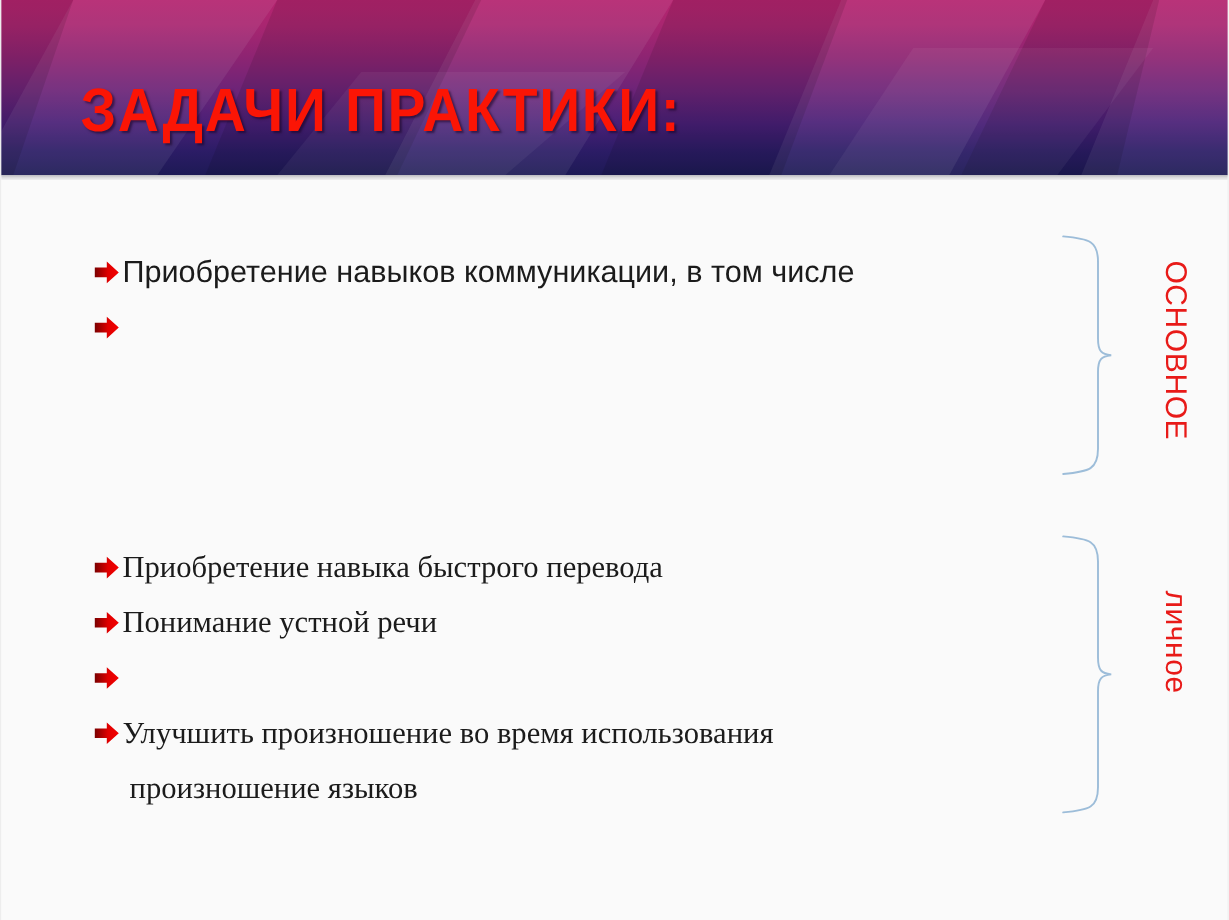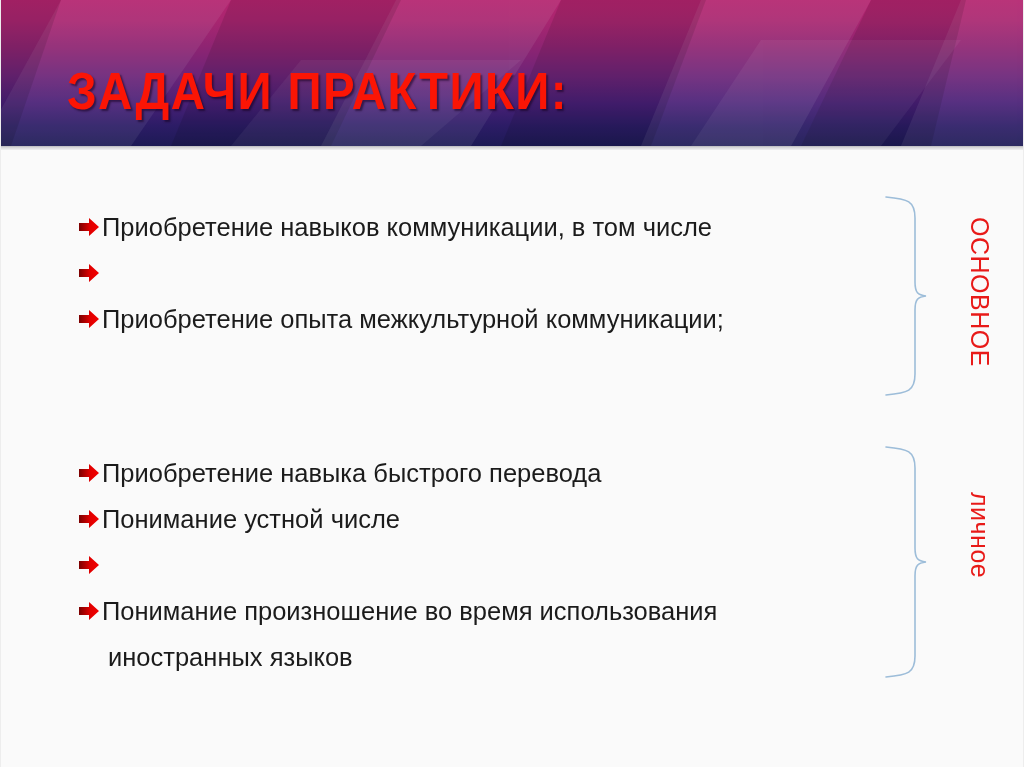--- a/index.html
+++ b/index.html
@@ -79,21 +79,21 @@
     width: 1024px;
     height: 493px;
   }
 
   .group {
     position: absolute;
     left: 72px;
     width: 800px;
   }
   .group-primary { top: 54px; }
-  .group-personal { top: 300px; }
+  .group-personal { top: 300px; font-family: Liberation Serif, serif; }
 
   .bullet-line {
     display: flex;
     align-items: flex-start;
     font-size: 25.5px;
     line-height: 46px;
     color: #1b1b1b;
     white-space: nowrap;
   }
   .bullet-line.cont {
@@ -182,69 +182,61 @@
       </div>
 
       <div class="bullet-line">
         <span class="arrow-icon">
           <svg width="22" height="20" viewBox="0 0 22 20">
             <polygon points="1,6 11,6 11,1 21,10 11,19 11,14 1,14" fill="url(#ag1)"></polygon>
           </svg>
         </span>
       </div>
 
-      <div class="bullet-line">
-        <span class="arrow-icon">
-          <svg width="22" height="20" viewBox="0 0 22 20">
-            <polygon points="1,6 11,6 11,1 21,10 11,19 11,14 1,14" fill="url(#ag1)"></polygon>
-          </svg>
-        </span>
-        <span class="bullet-text">Приобретение опыта межкультурной коммуникации;</span>
-      </div>
 
     </div>
 
     <div class="group group-personal">
 
       <div class="bullet-line">
         <span class="arrow-icon">
           <svg width="22" height="20" viewBox="0 0 22 20">
             <polygon points="1,6 11,6 11,1 21,10 11,19 11,14 1,14" fill="url(#ag1)"></polygon>
           </svg>
         </span>
         <span class="bullet-text">Приобретение навыка быстрого перевода</span>
       </div>
 
       <div class="bullet-line">
         <span class="arrow-icon">
           <svg width="22" height="20" viewBox="0 0 22 20">
             <polygon points="1,6 11,6 11,1 21,10 11,19 11,14 1,14" fill="url(#ag1)"></polygon>
           </svg>
         </span>
-        <span class="bullet-text">Понимание устной числе</span>
-      </div>
-
-      <div class="bullet-line">
-        <span class="arrow-icon">
-          <svg width="22" height="20" viewBox="0 0 22 20">
-            <polygon points="1,6 11,6 11,1 21,10 11,19 11,14 1,14" fill="url(#ag1)"></polygon>
-          </svg>
-        </span>
-      </div>
-
-      <div class="bullet-line">
-        <span class="arrow-icon">
-          <svg width="22" height="20" viewBox="0 0 22 20">
-            <polygon points="1,6 11,6 11,1 21,10 11,19 11,14 1,14" fill="url(#ag1)"></polygon>
-          </svg>
-        </span>
-        <span class="bullet-text">Понимание произношение во время использования</span>
+        <span class="bullet-text">Понимание устной речи</span>
+      </div>
+
+      <div class="bullet-line">
+        <span class="arrow-icon">
+          <svg width="22" height="20" viewBox="0 0 22 20">
+            <polygon points="1,6 11,6 11,1 21,10 11,19 11,14 1,14" fill="url(#ag1)"></polygon>
+          </svg>
+        </span>
+      </div>
+
+      <div class="bullet-line">
+        <span class="arrow-icon">
+          <svg width="22" height="20" viewBox="0 0 22 20">
+            <polygon points="1,6 11,6 11,1 21,10 11,19 11,14 1,14" fill="url(#ag1)"></polygon>
+          </svg>
+        </span>
+        <span class="bullet-text">Улучшить произношение во время использования</span>
       </div>
       <div class="bullet-line cont">
-        <span class="bullet-text"> иностранных языков</span>
+        <span class="bullet-text"> произношение языков</span>
       </div>
 
     </div>
 
     <div class="brace" style="left:878px; top:44px;">
       <svg width="44" height="204" viewBox="0 0 44 204">
         <path d="M2,3 C24,5 31,7 31,24 L31,88 C31,99 34,101 42,102 C34,103 31,105 31,116 L31,180 C31,197 24,199 2,201" fill="none" stroke="#9dbdd9" stroke-width="1.6" stroke-linecap="round"></path>
       </svg>
     </div>
 

